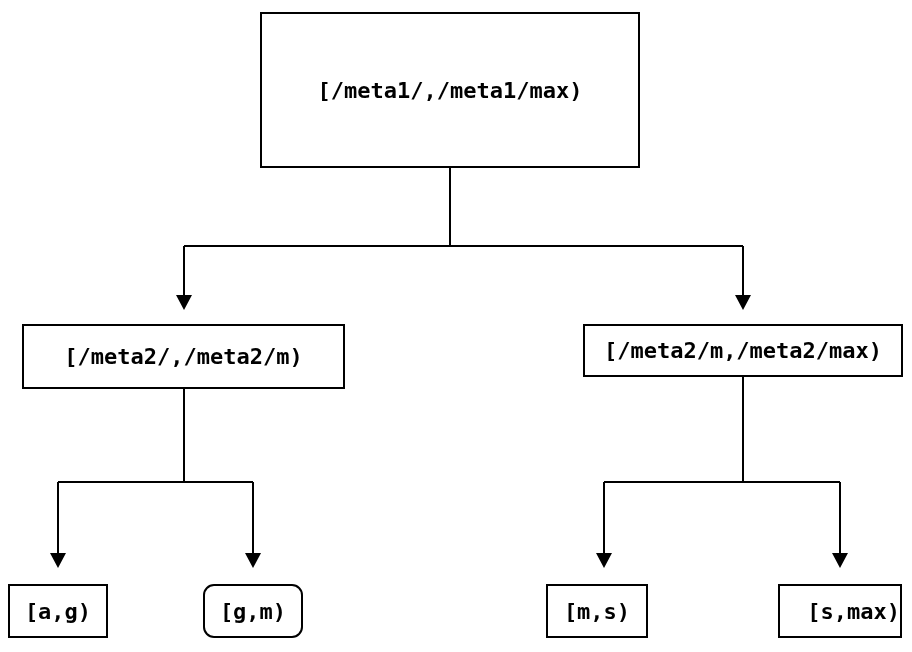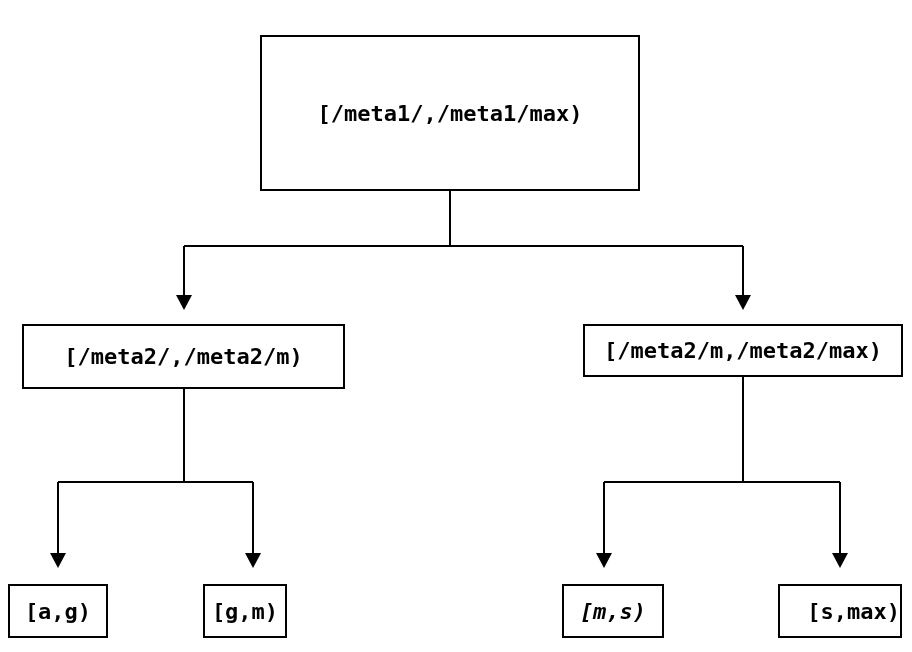--- a/index.html
+++ b/index.html
@@ -28,26 +28,26 @@
     border: 2px solid #000000;
     background: #ffffff;
     display: flex;
     align-items: center;
     justify-content: center;
     color: #000000;
     font-size: 22px;
     font-weight: bold;
     white-space: nowrap;
   }
-  .node-root   { left: 260px; top: 12px;  width: 380px; height: 156px; margin-top: 23px; }
+  .node-root   { left: 260px; top: 12px;  width: 380px; height: 156px; }
   .node-left   { left: 22px;  top: 324px; width: 323px; height: 65px;  }
   .node-right  { left: 583px; top: 324px; width: 320px; height: 53px;  }
   .node-ag     { left: 8px;   top: 584px; width: 100px; height: 54px;  }
-  .node-gm     { left: 203px; top: 584px; width: 84px; height: 54px;  }
-  .node-ms     { left: 562px; top: 584px; width: 102px; height: 54px; font-style: italic;  }
+  .node-gm     { left: 203px; top: 584px; width: 100px; height: 54px; border-radius: 11px;  }
+  .node-ms     { left: 546px; top: 584px; width: 102px; height: 54px;  }
   .node-smax   { left: 778px; top: 584px; width: 124px; height: 54px; justify-content: flex-end;  }
 </style>
 </head>
 <body>
 
 <div class="canvas">
 
   <svg class="edges" viewBox="0 0 912 652" xmlns="http://www.w3.org/2000/svg">
 
     <path d="M450,168 L450,246" fill="none" stroke-width="2" stroke="#000000"></path>

